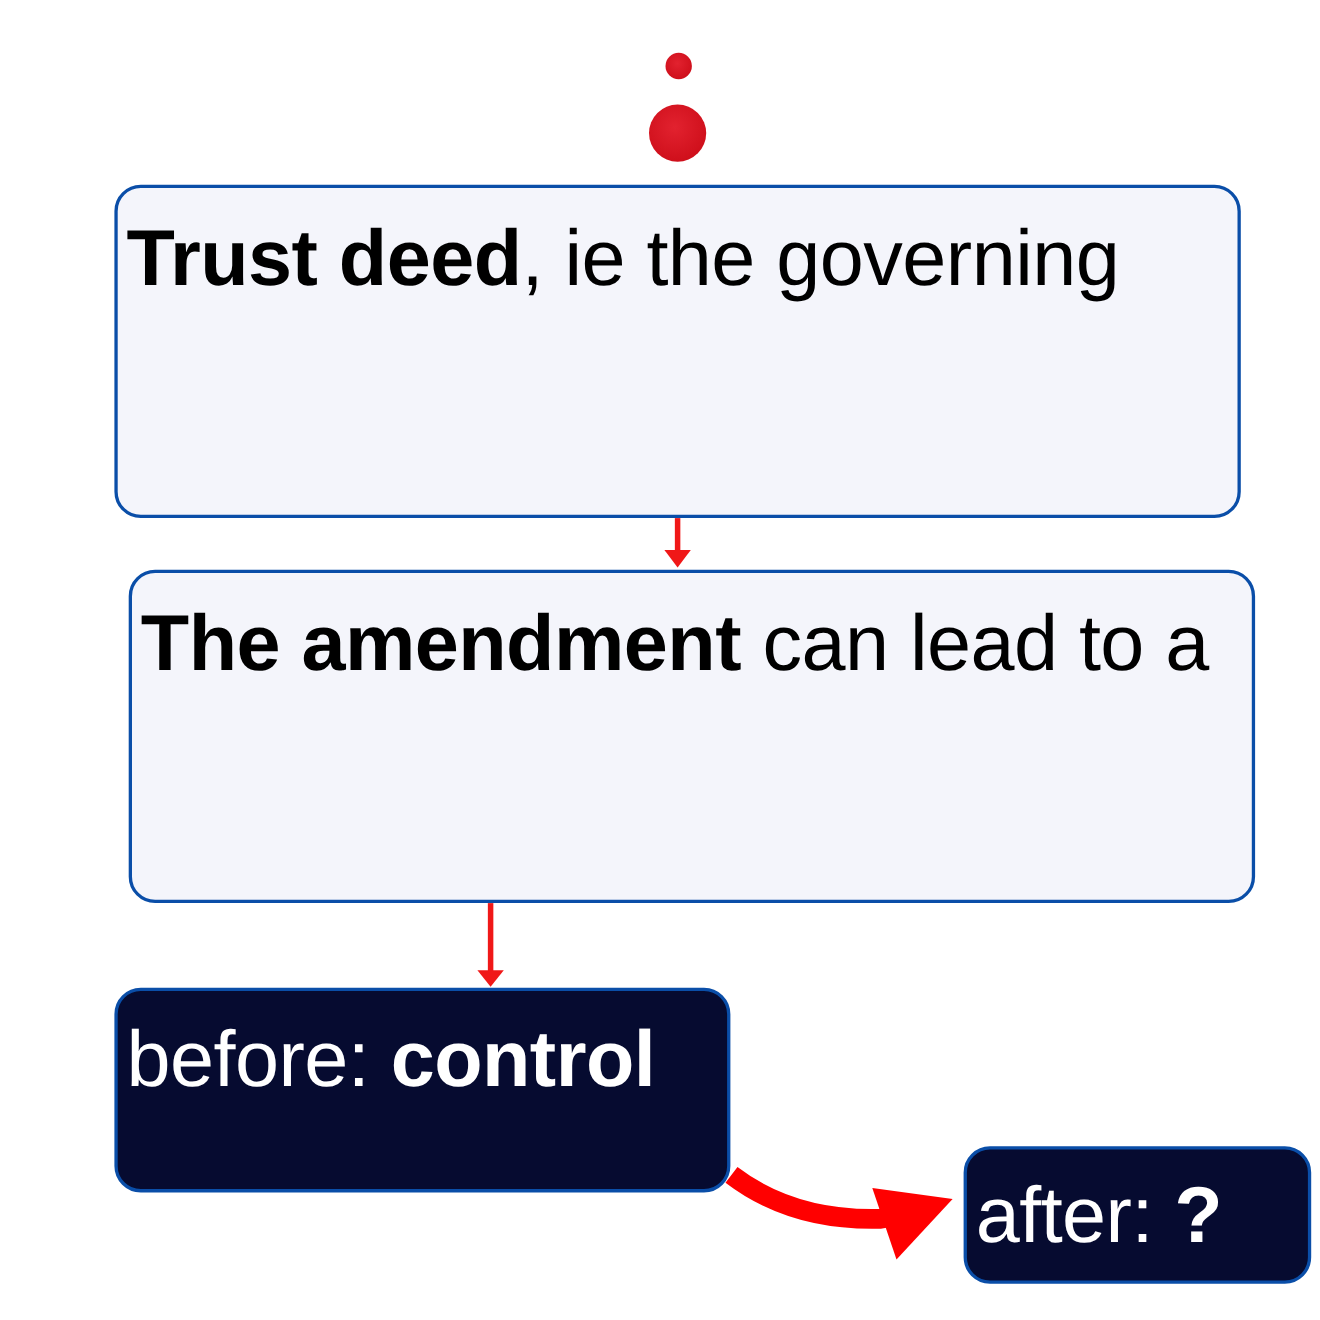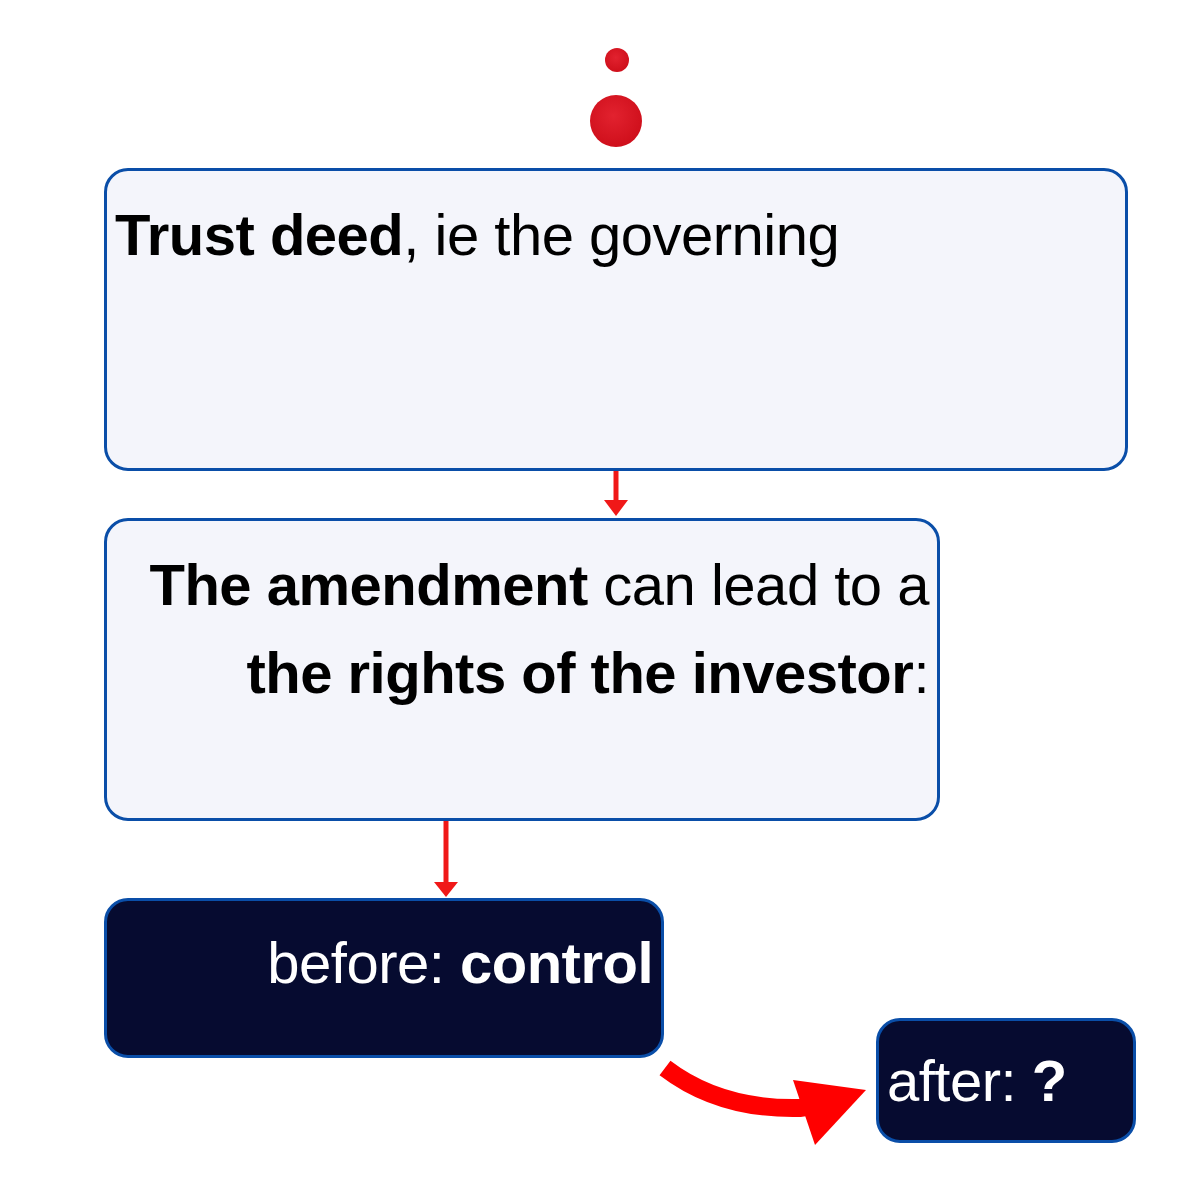--- a/index.html
+++ b/index.html
@@ -7,51 +7,50 @@
       width: 1200px; height: 1200px; background: #ffffff; position: relative; overflow: hidden;
       font-family: "Liberation Sans", "DejaVu Sans", sans-serif;
     }
     .dot { position: absolute; border-radius: 50%; background: radial-gradient(circle at 45% 40%, #e2222f, #d0101c 70%, #c40c18); }
     .box {
       position: absolute; box-sizing: border-box; border: 3px solid #0a4ea8; border-radius: 24px;
       padding: 0 8px; color: #000;
     }
     .light { background: #f4f5fb; }
     .dark { background: #060b30; color: #fff; }
-    .txt { font-size: 58px; line-height: 88px; letter-spacing: -0.5px; }
+    .txt { font-size: 72px; line-height: 88px; letter-spacing: -0.5px; }
     .b { font-weight: 700; }
     .n { font-weight: 400; }
     svg { position: absolute; left: 0; top: 0; }
   </style>
 </head>
 <body>
 
 <div class="dot" style="left:605px;top:48px;width:24px;height:24px;"></div>
 <div class="dot" style="left:590px;top:95px;width:52px;height:52px;"></div>
 
 <div class="box light" style="left:104px;top:168px;width:1024px;height:303px;">
   <div class="txt" style="padding-top:20px;">
     <div><span class="b">Trust deed</span><span class="n">, ie the governing</span></div>
   </div>
 </div>
 
-<div class="box light" style="left:104px;top:518px;width:836px;height:303px;text-align:right;">
+<div class="box light" style="left:117px;top:518px;width:1024px;height:303px;">
   <div class="txt" style="padding-top:20px;">
     <div><span class="b">The amendment</span><span class="n"> can lead to a</span></div>
-    <div><span class="b">the rights of the investor</span><span class="n">:</span></div>
   </div>
 </div>
 
-<div class="box dark" style="left:104px;top:898px;width:560px;height:160px;text-align:right;">
+<div class="box dark" style="left:104px;top:898px;width:560px;height:186px;">
   <div class="txt" style="padding-top:18px;">
     <div><span class="n">before: </span><span class="b">control</span></div>
   </div>
 </div>
 
-<div class="box dark" style="left:876px;top:1018px;width:260px;height:125px;">
+<div class="box dark" style="left:876px;top:1042px;width:316px;height:125px;">
   <div class="txt" style="padding-top:16px;">
     <span class="n">after: </span><span class="b">?</span>
   </div>
 </div>
 
 <svg width="1200" height="1200">
   <g>
     <line x1="616" y1="471" x2="616" y2="502" stroke="#f01818" stroke-width="5"></line>
     <polygon points="604,500 628,500 616,516" fill="#f01818"></polygon>
   </g>

